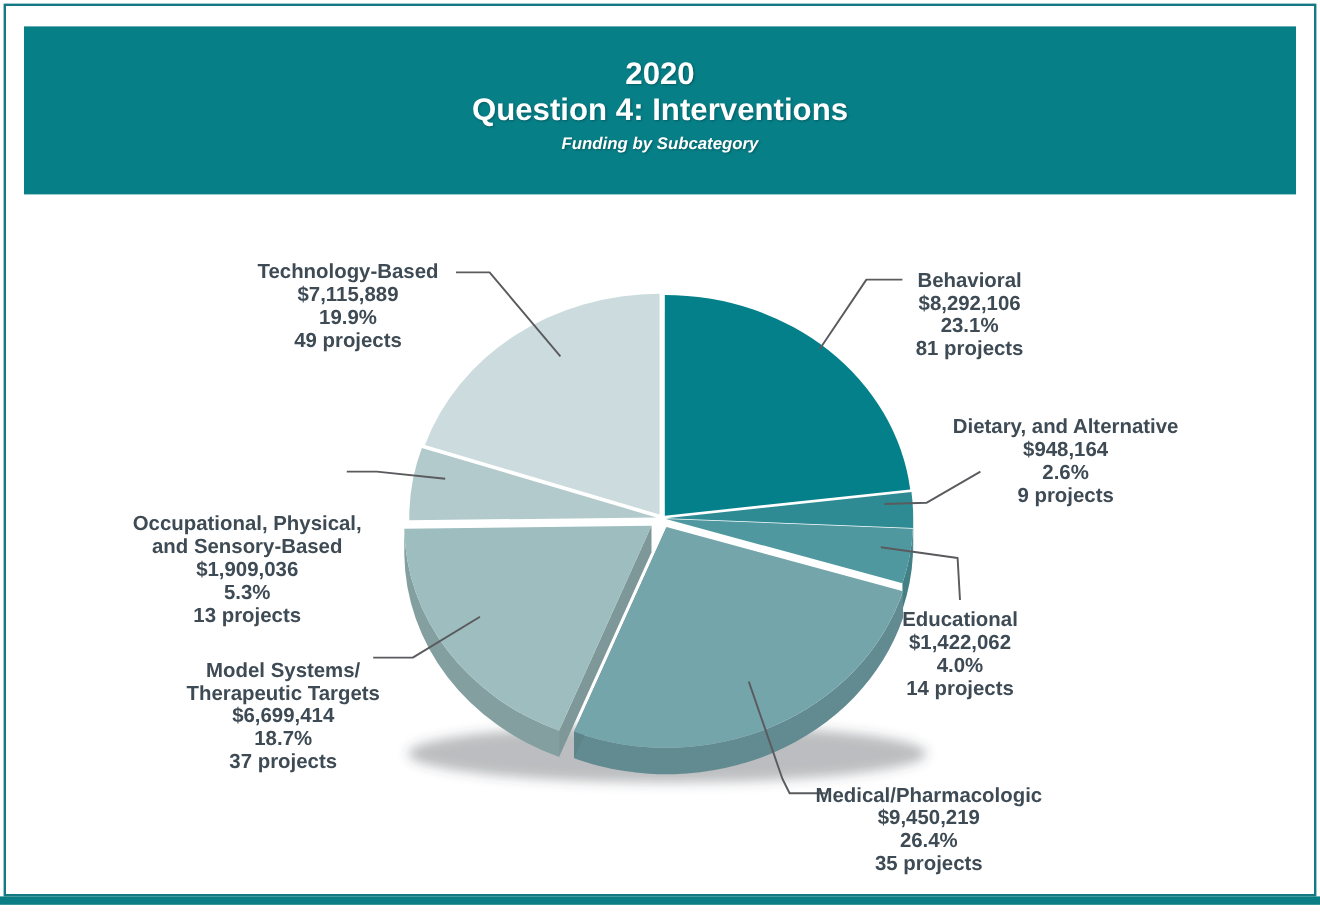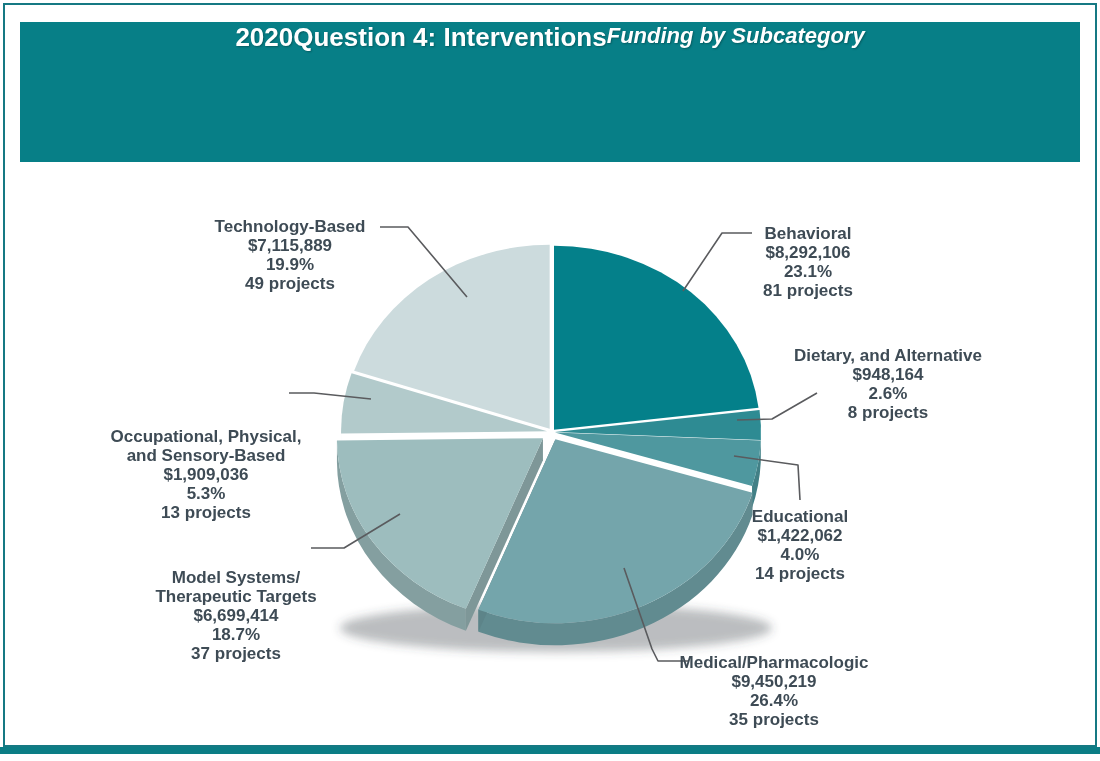--- a/index.html
+++ b/index.html
@@ -10,29 +10,29 @@
   .frame{
     position:absolute;left:3px;top:3px;width:1090px;height:740px;
     border:2px solid #157983;pointer-events:none;
   }
   .bottom-rule{
     position:absolute;left:0;top:747px;width:1100px;height:7px;background:#0b7d85;
   }
   .header{
     position:absolute;left:20px;top:22px;width:1060px;height:140px;
     background:#077f87;color:#fff;text-align:center;
-    display:flex;flex-direction:row;justify-content:center;
+    display:flex;flex-direction:column;justify-content:center;
     padding-bottom:6px;box-sizing:border-box;
   }
   .header .h-year,.header .h-title{
     font-size:26px;font-weight:bold;line-height:30px;
     text-shadow:1px 1px 2px rgba(0,0,0,.28);
   }
   .header .h-sub{
-    font-size:22px;font-weight:bold;font-style:italic;line-height:27px;
+    font-size:14px;font-weight:bold;font-style:italic;line-height:27px;
     text-shadow:1px 1px 2px rgba(0,0,0,.28);
   }
   #pie-svg{position:absolute;left:0;top:0;}
   .callout{
     position:absolute;transform:translateX(-50%);text-align:center;
     color:#3e4b55;font-weight:bold;font-size:17px;line-height:19px;
     white-space:nowrap;
   }
 </style>
 </head>
@@ -84,35 +84,35 @@
     <div class="callout" style="left: 808px; top: 224px;">
       <div>Behavioral</div>
       <div>$8,292,106</div>
       <div>23.1%</div>
       <div>81 projects</div>
     </div>
     <div class="callout" style="left: 888px; top: 346px;">
       <div>Dietary, and Alternative</div>
       <div>$948,164</div>
       <div>2.6%</div>
-      <div>8 projects</div>
+      <div>9 projects</div>
     </div>
     <div class="callout" style="left: 800px; top: 507px;">
       <div>Educational</div>
       <div>$1,422,062</div>
       <div>4.0%</div>
       <div>14 projects</div>
     </div>
     <div class="callout" style="left: 774px; top: 653px;">
       <div>Medical/Pharmacologic</div>
       <div>$9,450,219</div>
       <div>26.4%</div>
       <div>35 projects</div>
     </div>
-    <div class="callout" style="left: 236px; top: 568px;">
+    <div class="callout" style="left: 236px; top: 549px;">
       <div>Model Systems/</div>
       <div>Therapeutic Targets</div>
       <div>$6,699,414</div>
       <div>18.7%</div>
       <div>37 projects</div>
     </div>
     <div class="callout" style="left: 206px; top: 383px; margin-top: 44px;">
       <div>Occupational, Physical,</div>
       <div>and Sensory-Based</div>
       <div>$1,909,036</div>

